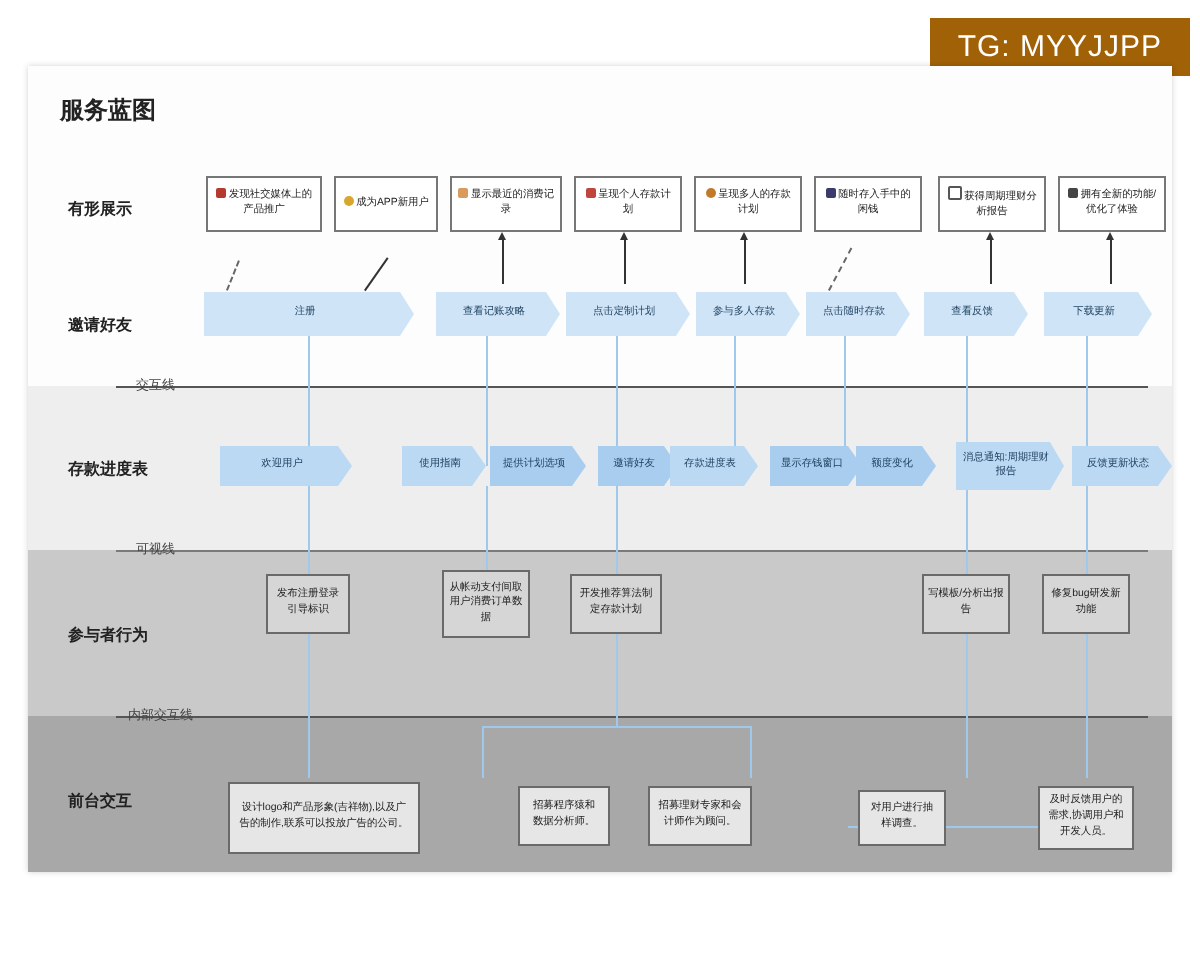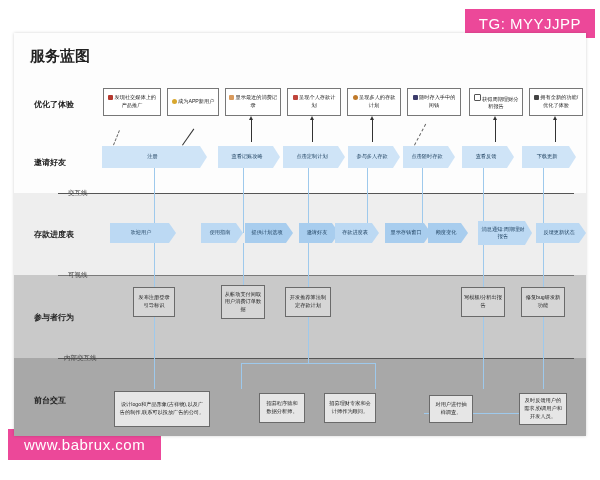--- a/index.html
+++ b/index.html
@@ -4,29 +4,29 @@
 <style>
   html,body{margin:0;padding:0;}
   body{
     width:600px;height:480px;background:#ffffff;
     font-family:"Liberation Sans","DejaVu Sans",sans-serif;
     position:relative;overflow:hidden;
   }
   #stage{position:absolute;left:0;top:0;width:600px;height:480px;}
 
   
-  .wm{position:absolute;background:#ec4899;color:#fff;display:flex;align-items:center;
+  .wm{position:absolute;background:#a16207;color:#fff;display:flex;align-items:center;
       justify-content:center;letter-spacing:.5px;}
   #wm-tg{right:5px;top:9px;padding:6px 14px;font-size:15px;}
   #wm-site{left:8px;bottom:20px;padding:7px 16px;font-size:15px;}
 
   
   #card{position:absolute;left:14px;top:33px;width:572px;height:403px;
         background:#fdfdfd;box-shadow:0 0 3px rgba(0,0,0,.18);}
-  #card-title{position:absolute;left:16px;top:14px;font-size:15px;font-weight:bold;color:#222;}
+  #card-title{position:absolute;left:16px;top:14px;font-size:12px;font-weight:bold;color:#222;}
 
   
   .band{position:absolute;left:0;width:572px;}
   #band-front{top:160px;height:82px;background:#eeeeee;}
   #band-back{top:242px;height:83px;background:#c9c9c9;}
   #band-support{top:325px;height:78px;background:#a8a8a8;}
 
   
   .sep{position:absolute;height:0;border-top:1px solid #7a7a7a;left:44px;width:516px;}
   .sep.dark{border-top:1px solid #555;}
@@ -71,40 +71,39 @@
   .dash-diag{position:absolute;height:0;border-top:1px dashed #666;transform-origin:0 0;}
   .solid-diag{position:absolute;height:0;border-top:1px solid #333;transform-origin:0 0;}
   .conn.vd{width:1px;background:#333;}
 </style>
 </head>
 <body>
 
 <div id="stage">
 
   <div class="wm" id="wm-tg">TG: MYYJJPP</div>
-  <div class="wm" id="wm-site">www.babrux.com</div>
 
   <div id="card">
 
     <div id="card-title">服务蓝图</div>
 
     <div class="band" id="band-front"></div>
     <div class="band" id="band-back"></div>
     <div class="band" id="band-support"></div>
 
     <div class="sep dark" style="top:160px;"></div>
     <div class="sep-label" style="left:54px;top:160px;">交互线</div>
 
     <div class="sep" style="top:242px;"></div>
     <div class="sep-label" style="left:54px;top:242px;">可视线</div>
 
     <div class="sep dark" style="top:325px;"></div>
     <div class="sep-label" style="left:50px;top:325px;">内部交互线</div>
 
-    <div class="row-label" style="top:66px;">优化了体验</div>
+    <div class="row-label" style="top:66px;">有形展示</div>
     <div class="row-label" style="top:124px;">邀请好友</div>
     <div class="row-label" style="top:196px;">存款进度表</div>
     <div class="row-label" style="top:279px;">参与者行为</div>
     <div class="row-label" style="top:362px;">前台交互</div>
 
     <div class="ev" style="left:89px;top:55px;width:58px;height:28px;">
       <span><span class="ico" style="background:#b5392f"></span><span>发现社交媒体上的产品推广</span></span>
     </div>
     <div class="ev" style="left:153px;top:55px;width:52px;height:28px;">
       <span><span class="ico" style="background:#d8a72e;border-radius:50%"></span><span>成为APP新用户</span></span>

